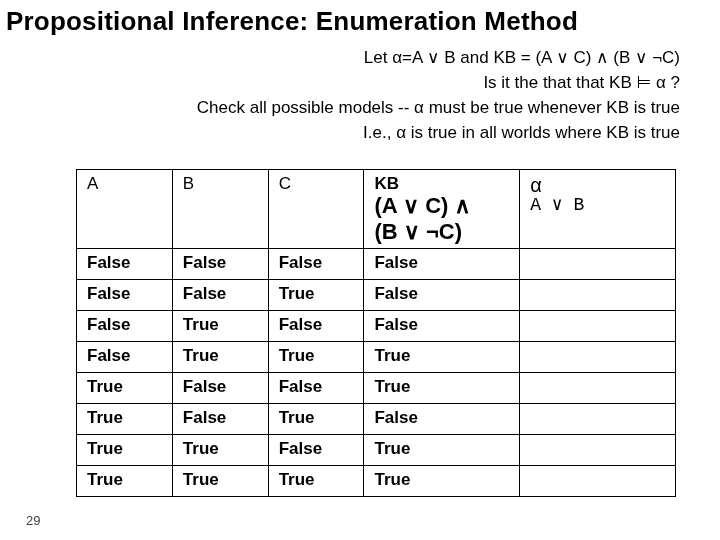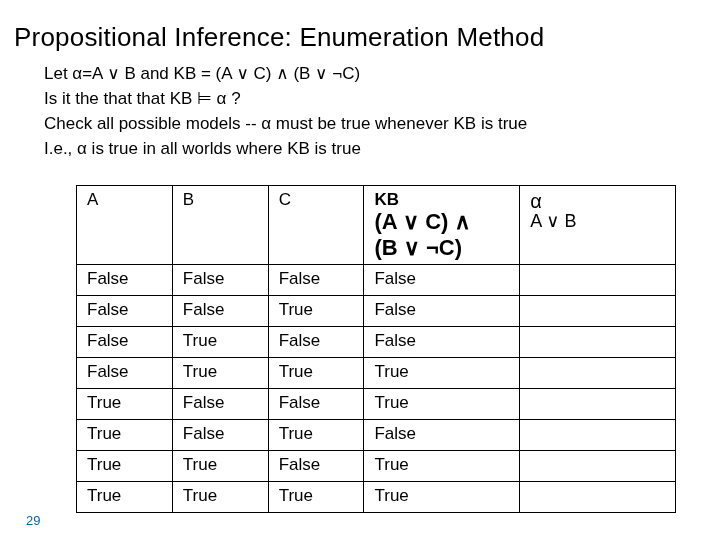--- a/index.html
+++ b/index.html
@@ -7,69 +7,68 @@
     width: 720px;
     height: 540px;
     background: #fff;
     font-family: Arial, Helvetica, sans-serif;
     color: #000;
     position: relative;
     overflow: hidden;
   }
   .title {
     font-size: 26px;
-    font-weight: normal;
-    padding: 6px 6px 10px 14px;
+    font-weight: bold;
+    padding: 6px 6px 10px 6px;
     letter-spacing: 0.2px;
-    margin-top: 16px;
   }
   .body-text {
     font-size: 17px;
     line-height: 1.35;
     padding: 0 0 0 28px;
     max-width: 680px;
   }
-  .body-text p { margin: 0 0 2px 16px; }
+  .body-text p { margin: 0 0 2px 16px; text-align: right; }
   .table-wrap {
     margin: 24px 0 0 76px;
     width: 600px;
   }
   table {
     border-collapse: collapse;
     width: 100%;
     font-size: 17px;
   }
   th, td {
     border: 1px solid #000;
     text-align: left;
     padding: 4px 10px 6px 10px;
     vertical-align: top;
-    font-weight: normal;
+    font-weight: bold;
   }
   thead th {
     font-weight: normal;
     line-height: 1.15;
     padding-top: 4px;
     padding-bottom: 4px;
   }
   thead th.kb-col { font-weight: bold; margin-top: 11px; }
   thead th.kb-col .sub { font-weight: bold; font-size: 22px; display:block; }
   thead th.alpha-col { font-size: 20px; line-height:1.1; }
-  thead th.alpha-col .sub { font-size: 18px; display:block; }
+  thead th.alpha-col .sub { font-size: 18px; display:block;font-family:Liberation Mono, monospace; }
   col.cA { width: 16%; }
   col.cB { width: 16%; }
   col.cC { width: 16%; }
   col.cKB { width: 26%; }
   col.cAl { width: 26%; }
   .slide-num {
     position: absolute;
     left: 26px;
     bottom: 12px;
     font-size: 13px;
-    color: #0369a1;
+    color: #404040;
   }
 </style>
 </head>
 <body>
 
 <div class="title">Propositional Inference: Enumeration Method</div>
 
 <div class="body-text">
   <p>Let α=A ∨ B  and  KB =  (A ∨ C) ∧ (B ∨ ¬C)</p>
   <p>Is it the that that KB   ⊨  α ?</p>

